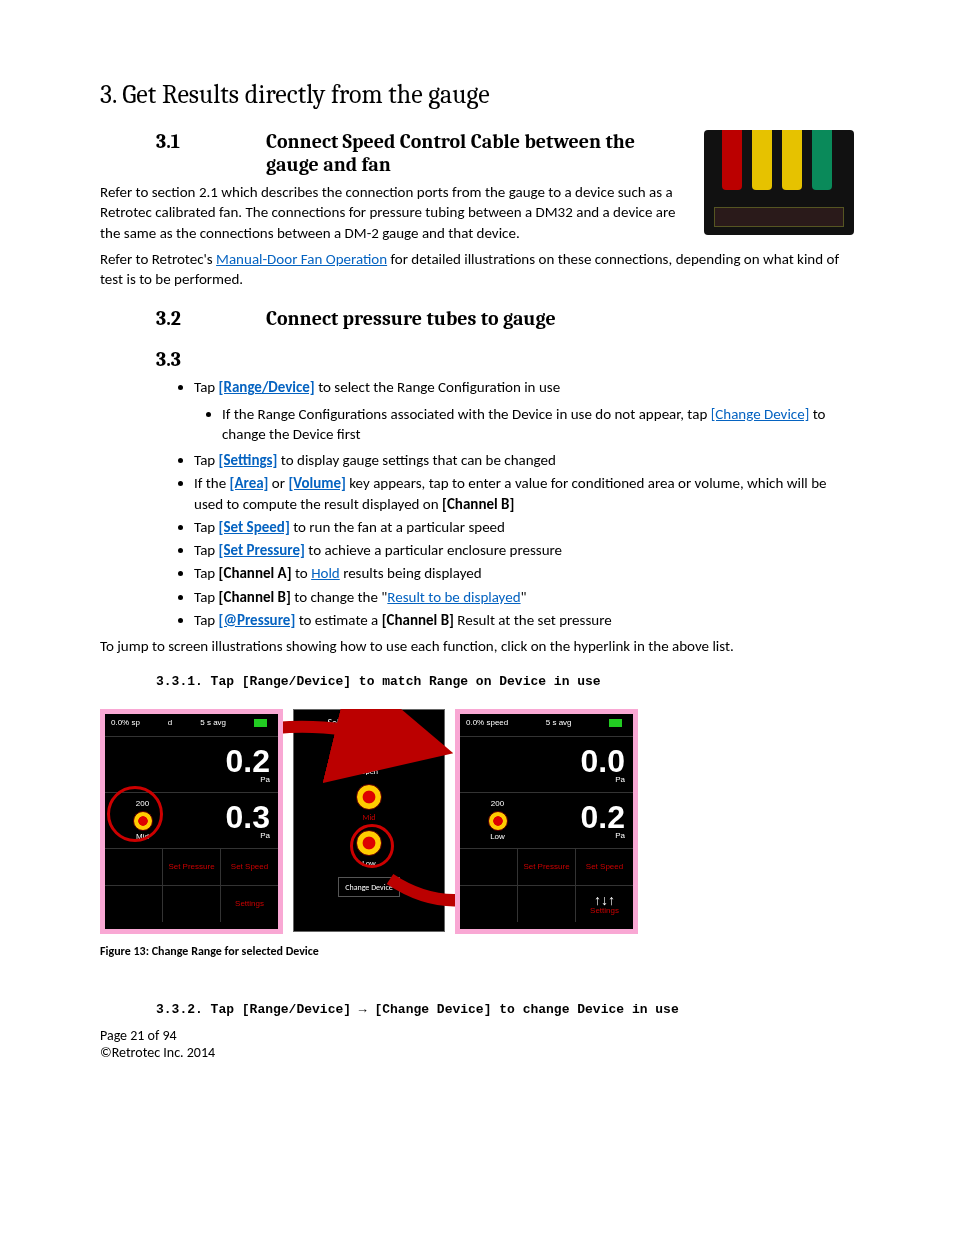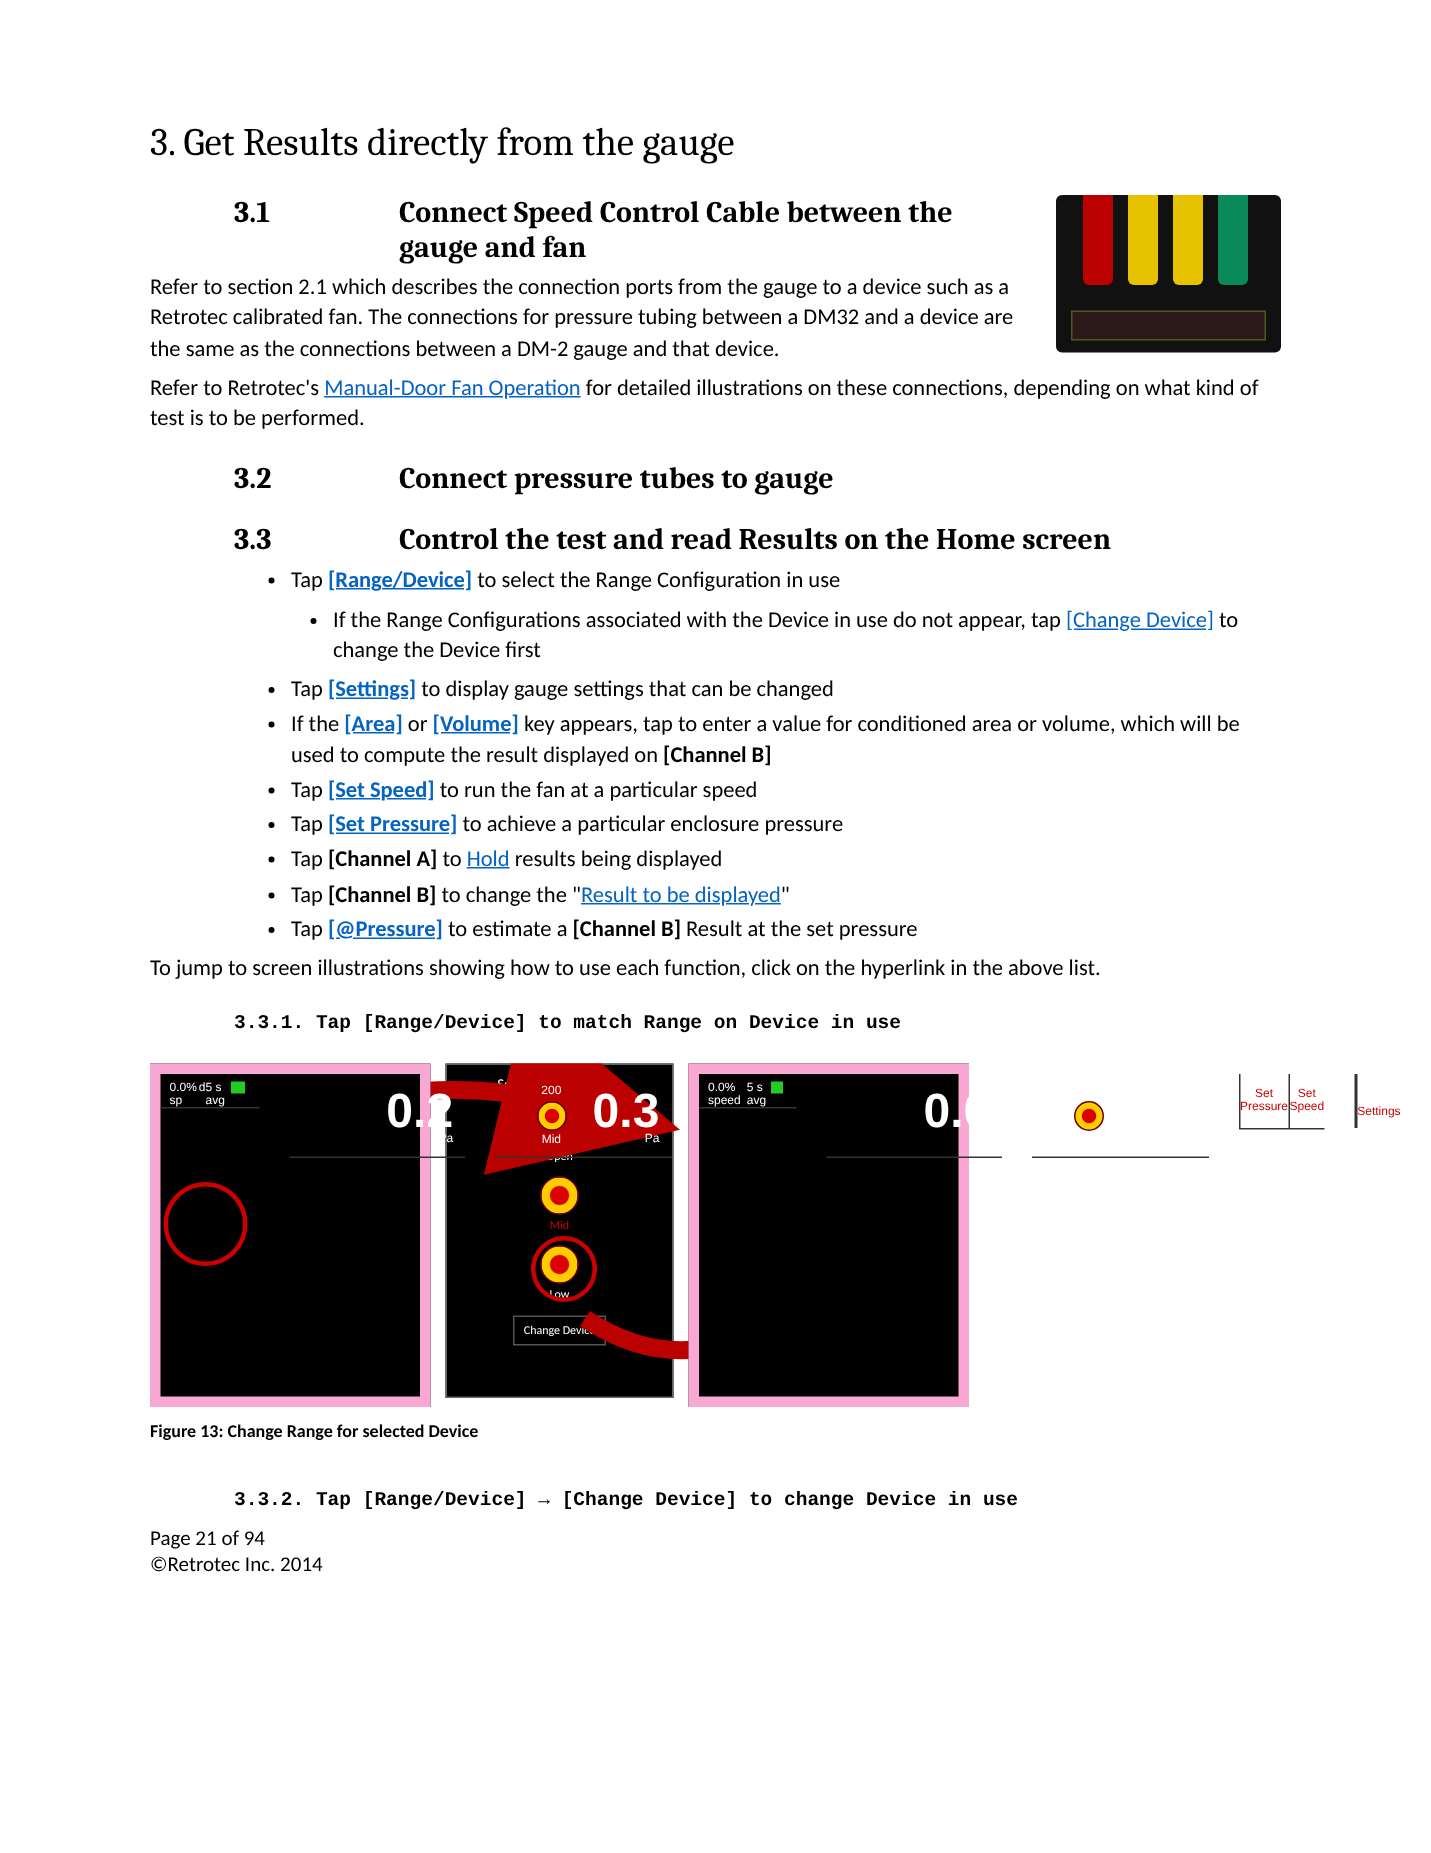--- a/index.html
+++ b/index.html
@@ -105,29 +105,28 @@
   
   .gauges {
     display: flex;
     gap: 10px;
     margin-left: 0;
     position: relative;
   }
   .panel {
     background: #000;
     color: #fff;
-    border: 7px solid #f9a8d4;
+    border: 5px solid #f9a8d4;
     width: 173px;
     height: 215px;
     font-family: Arial, sans-serif;
     font-size: 9px;
     position: relative;
     display: flex;
-    flex-direction: row;
-    gap: 20px;
+    flex-direction: column;
   }
   .panel .toprow {
     display:flex;
     justify-content:space-between;
     padding:4px 6px;
     font-size:8px;
     border-bottom:1px solid #333;
     height:14px;
   }
   .panel .batt {
@@ -257,21 +256,20 @@
   <span>Refer to Retrotec's </span><a class="link">Manual-Door Fan Operation</a><span> for detailed illustrations on these connections, depending on what kind of test is to be performed.</span>
 </p>
 
 <div class="section-indent">
   <h2>
     <span class="hnum">3.2</span>
     <span>Connect pressure tubes to gauge</span>
   </h2>
   <h2>
     <span class="hnum">3.3</span>
-    <span>Control the test and read Results on the Home screen</span>
   </h2>
 </div>
 
 <ul class="list-indent">
   <li>
     <span>Tap </span><a class="link boldlink">[Range/Device]</a><span> to select the Range Configuration in use</span>
     <ul>
       <li>
         <span>If the Range Configurations associated with the Device in use do not appear, tap </span><a class="link">[Change Device]</a><span> to change the Device first</span>
       </li>
@@ -411,20 +409,20 @@
           <span class="slider-icon">↑↓↑</span>
           <span>Settings</span>
         </div>
       </div>
     </div>
 
   </div>
   <div class="figure-caption">Figure 13:  Change Range for selected Device</div>
 </div>
 
-<div class="section-indent" style="margin-top:30px;">
+<div class="section-indent" style="margin-top:44px;">
   <h3>3.3.2.  Tap [Range/Device] → [Change Device] to change Device in use</h3>
 </div>
 
 <div class="footer">
   <div>Page 21 of 94</div>
   <div>©Retrotec Inc. 2014</div>
 </div>
 
 </body></html>

